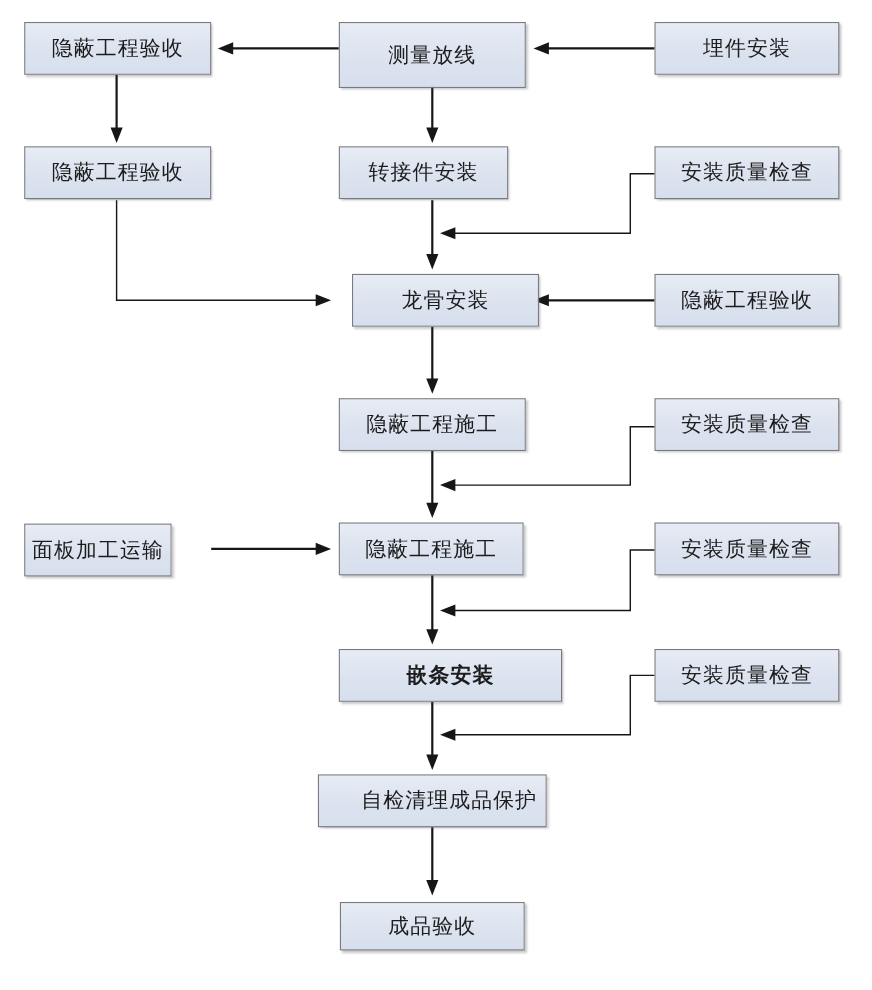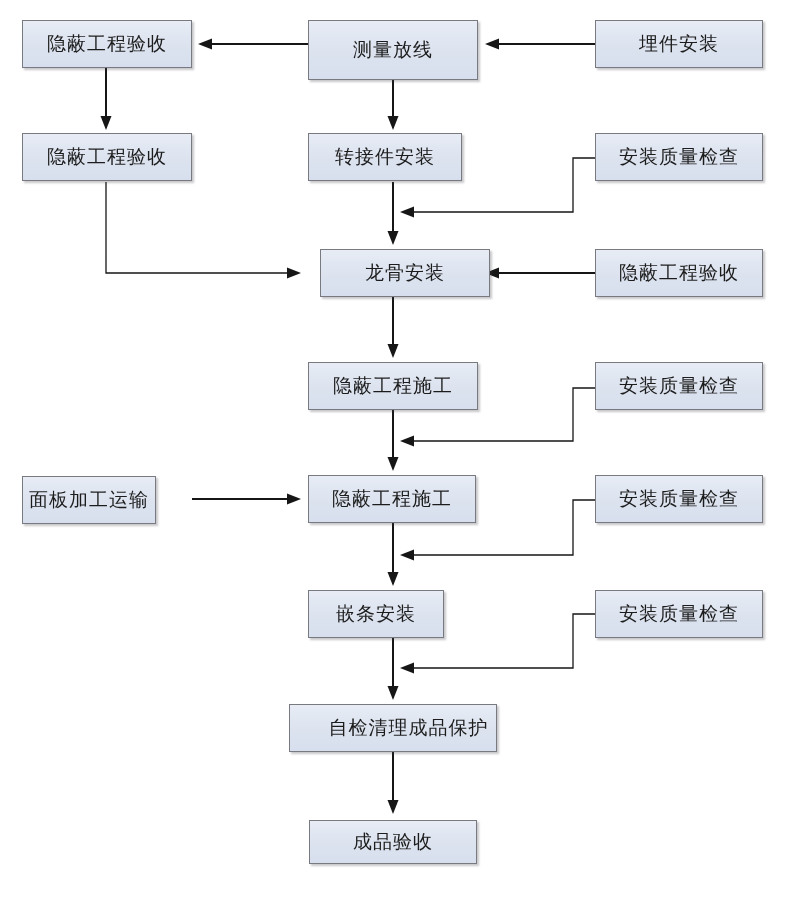--- a/index.html
+++ b/index.html
@@ -122,20 +122,20 @@
   <div class="node" style="left:308px; top:249px; width:170px; height:48px;margin-left:12px;">龙骨安装</div>
   <div class="node" style="left:595px; top:249px; width:168px; height:48px;">隐蔽工程验收</div>
 
   <div class="node" style="left:308px; top:362px; width:170px; height:48px;text-align:center;">隐蔽工程施工</div>
   <div class="node" style="left:595px; top:362px; width:168px; height:48px;">安装质量检查</div>
 
   <div class="node" style="left:22px;  top:476px; width:134px; height:48px;">面板加工运输</div>
   <div class="node" style="left:308px; top:475px; width:168px; height:48px;">隐蔽工程施工</div>
   <div class="node" style="left:595px; top:475px; width:168px; height:48px;">安装质量检查</div>
 
-  <div class="node" style="left:308px; top:590px; width:136px; height:48px;">嵌条安装</div>
+  <div class="node" style="left:308px; top:590px; width:203px; height:48px;font-weight:bold;">嵌条安装</div>
   <div class="node" style="left:595px; top:590px; width:168px; height:48px;">安装质量检查</div>
 
   <div class="node" style="left:289px; top:704px; width:208px; height:48px;padding-left:31px;">自检清理成品保护</div>
 
   <div class="node" style="left:309px; top:803px; width:168px; height:44px;margin-top:17px;">成品验收</div>
 
 </div>
 
 </body></html>

